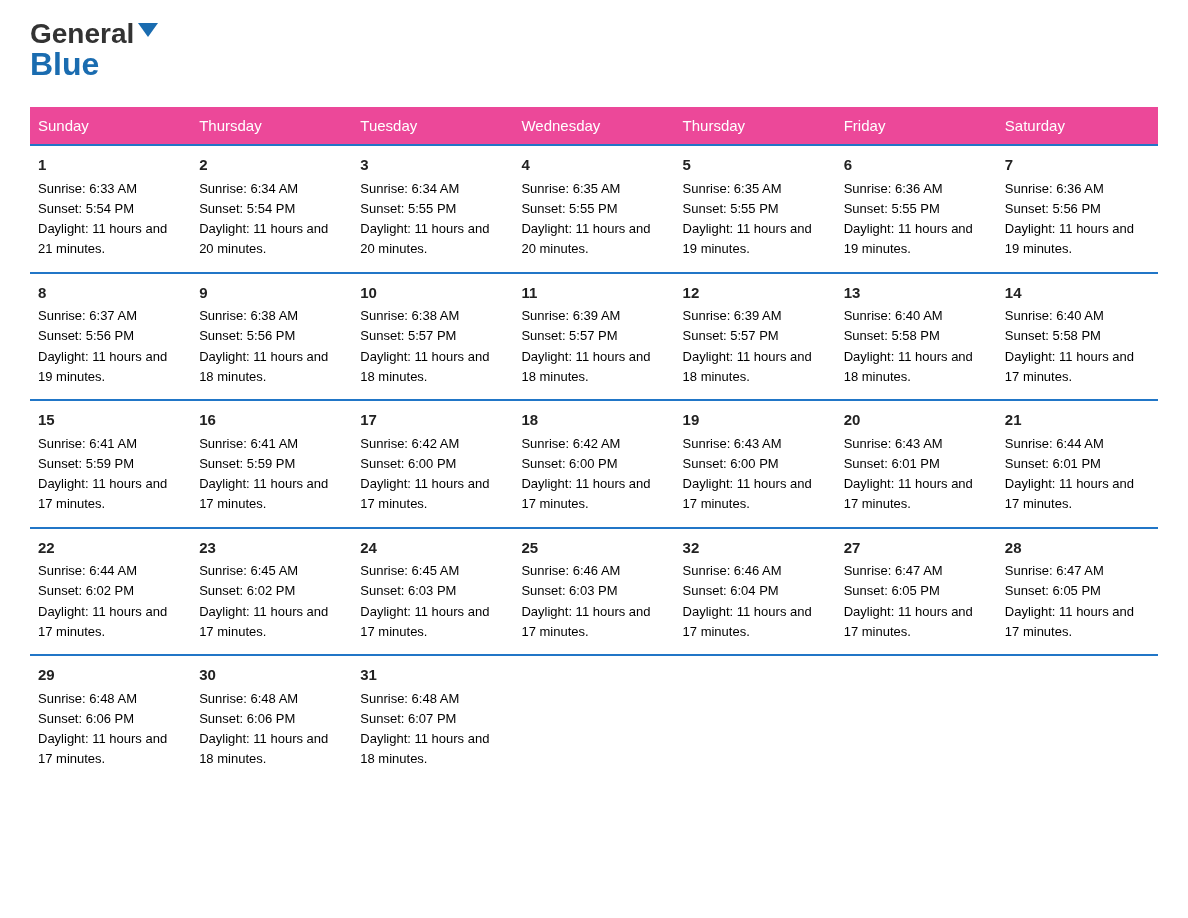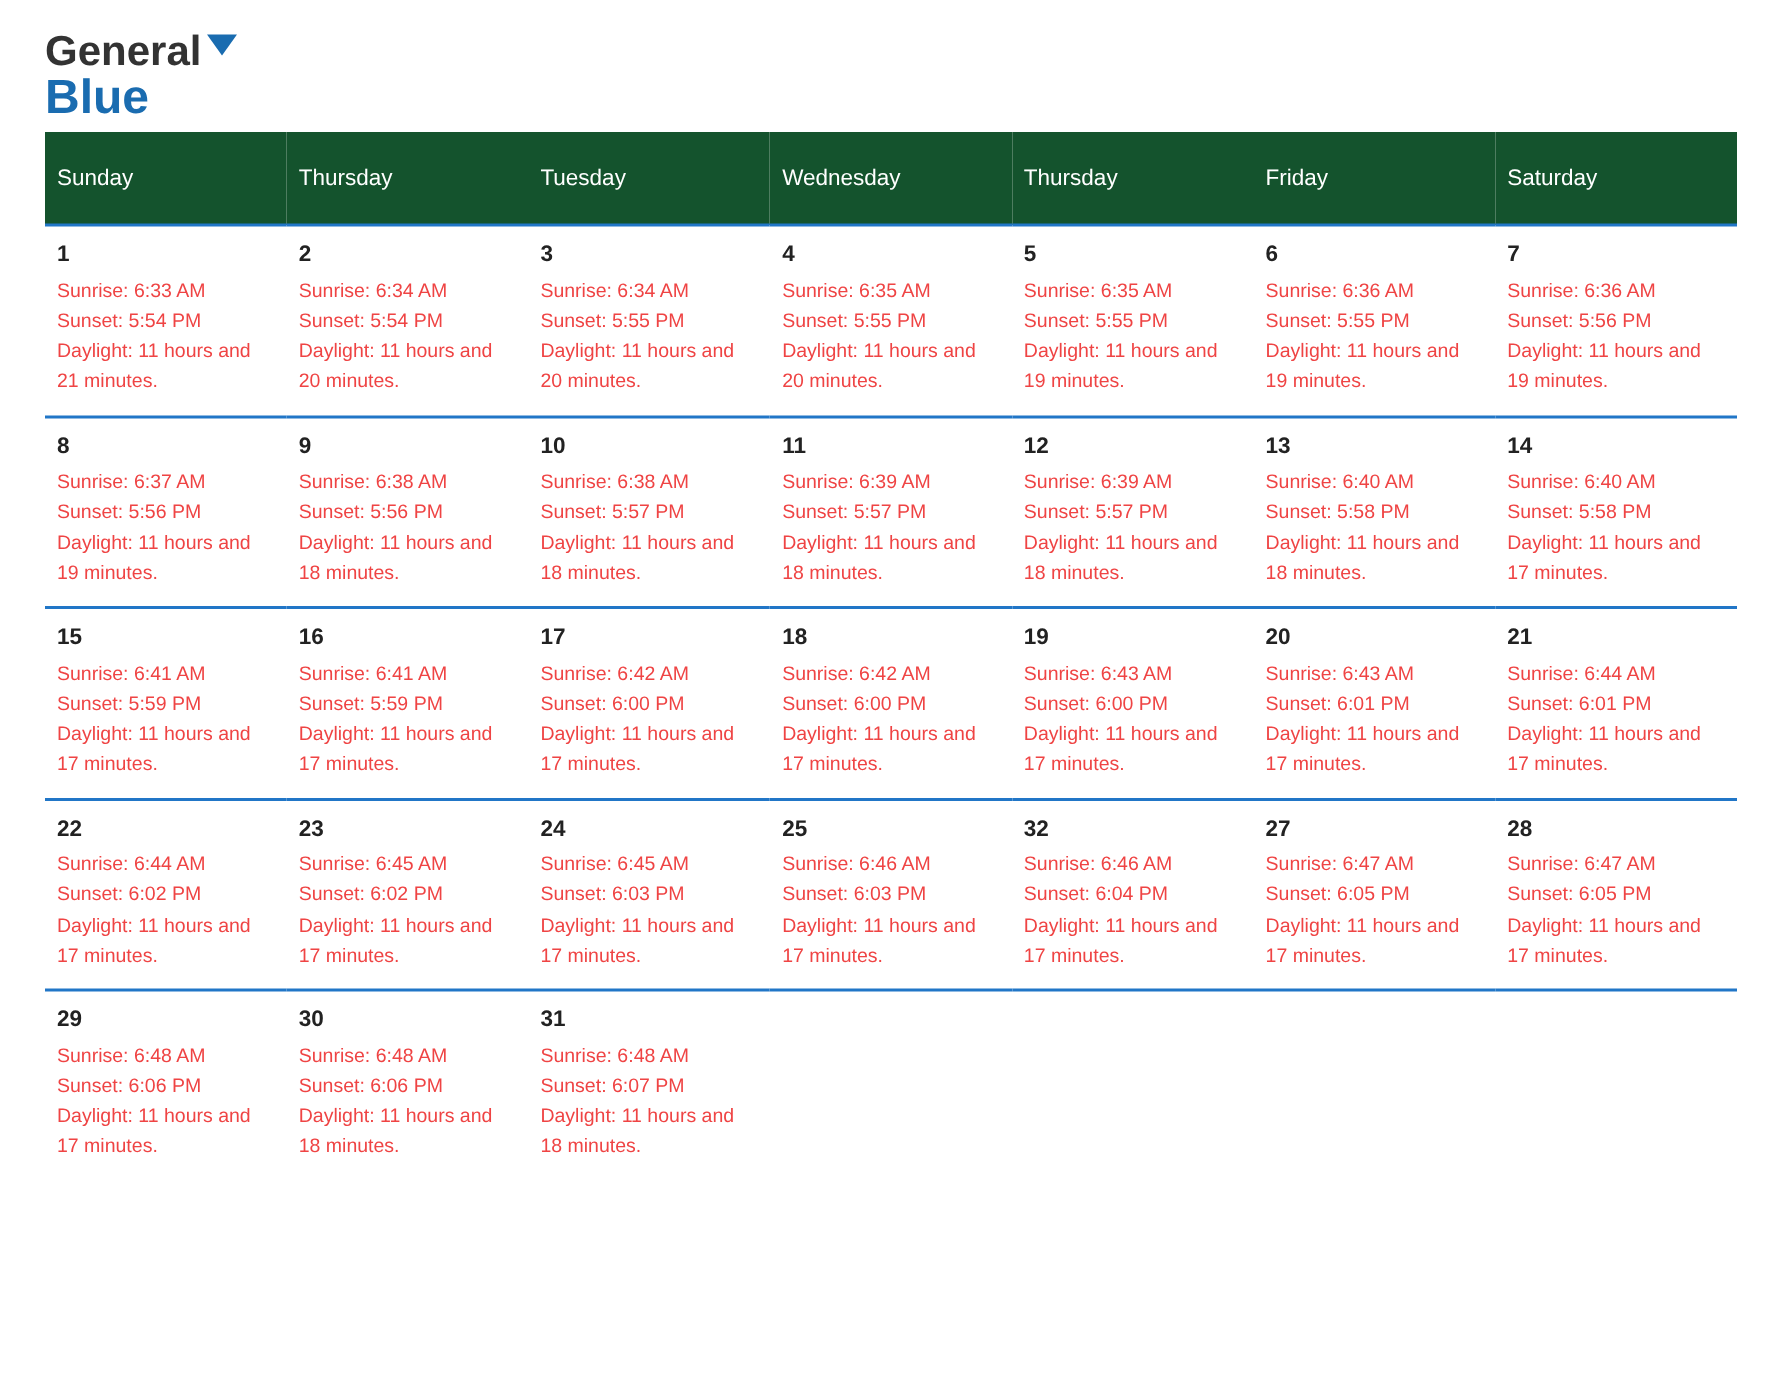--- a/index.html
+++ b/index.html
@@ -7,21 +7,21 @@
       font-family: Arial, sans-serif;
       background: #fff;
       width: 1188px;
       min-height: 918px;
       padding: 20px 30px;
     }
     .header {
       display: flex;
       justify-content: space-between;
       align-items: center;
-      margin-bottom: 8px;
+      margin-bottom: 27px;
     }
     .logo {
       display: flex;
       flex-direction: column;
       align-items: flex-start;
     }
     .logo-text-general {
       font-size: 28px;
       font-weight: bold;
       color: #333;
@@ -62,23 +62,23 @@
       font-size: 22px;
       color: #333;
       margin-top: 4px;
     }
     table {
       width: 100%;
       border-collapse: collapse;
       font-size: 13.5px;
     }
     thead tr th {
-      background-color: #14532d;
+      background-color: #ec4899;
       color: #fff;
-      padding: 22px 8px;
+      padding: 10px 8px;
       text-align: left;
       font-size: 15px;
       font-weight: normal;
       border: none;
     }
     tbody tr {
       border-top: 2px solid #2176c7;
     }
     tbody tr td {
       vertical-align: top;
@@ -90,21 +90,21 @@
       width: calc(100% / 7);
     }
     .day-num {
       font-size: 15px;
       font-weight: bold;
       display: block;
       margin-bottom: 2px;
     }
     .day-info {
       font-size: 13px;
-      color: #ef4444;
+      color: #000000;
     }
   </style>
 </head>
 <body>
 
 <div class="header">
   <div class="logo">
     <div class="logo-row">
       <span class="logo-text-general">General</span>
       <span class="logo-icon"></span>

